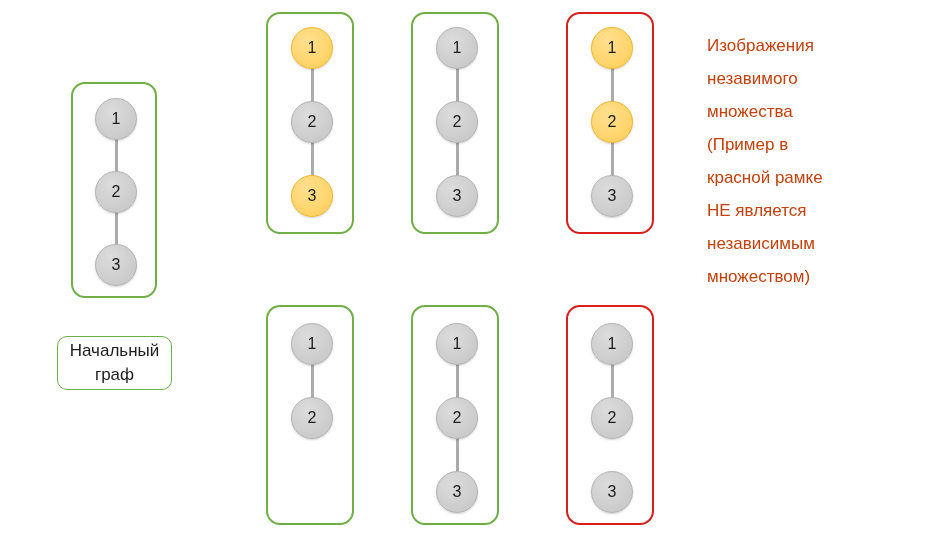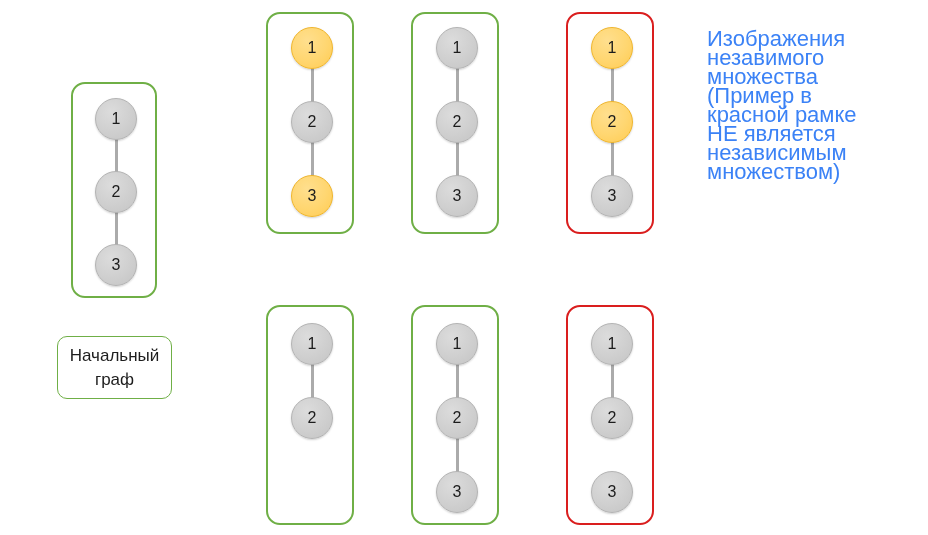--- a/index.html
+++ b/index.html
@@ -78,40 +78,40 @@
     font-size: 17px;
     color: #1d1d1d;
     line-height: 24px;
     padding: 4px 6px;
     white-space: pre-line;
   }
 
   
   .caption {
     position: absolute;
-    font-size: 22px;
-    line-height: 19px;
-    color: #3b82f6;
+    font-size: 17px;
+    line-height: 33px;
+    color: #c2410c;
     white-space: pre-line;
   }
 </style>
 </head>
 <body>
 
 <div id="canvas">
 
   <div class="panel green" style="left:71px; top:82px; width:86px; height:216px;">
     <div class="edge" style="left:43px; top:35px; height:73px;"></div>
     <div class="edge" style="left:43px; top:108px; height:73px;"></div>
     <div class="node" style="left:43px; top:35px;">1</div>
     <div class="node" style="left:43px; top:108px;">2</div>
     <div class="node" style="left:43px; top:181px;">3</div>
   </div>
 
-  <div class="label-box" style="left:57px; top:336px; width:115px; height:63px;">Начальный
+  <div class="label-box" style="left:57px; top:336px; width:115px; height:54px;">Начальный
 граф</div>
 
   <div class="panel green" style="left:266px; top:12px; width:88px; height:222px;">
     <div class="edge" style="left:44px; top:34px; height:74px;"></div>
     <div class="edge" style="left:44px; top:108px; height:74px;"></div>
     <div class="node highlight" style="left:44px; top:34px;">1</div>
     <div class="node" style="left:44px; top:108px;">2</div>
     <div class="node highlight" style="left:44px; top:182px;">3</div>
   </div>
 

